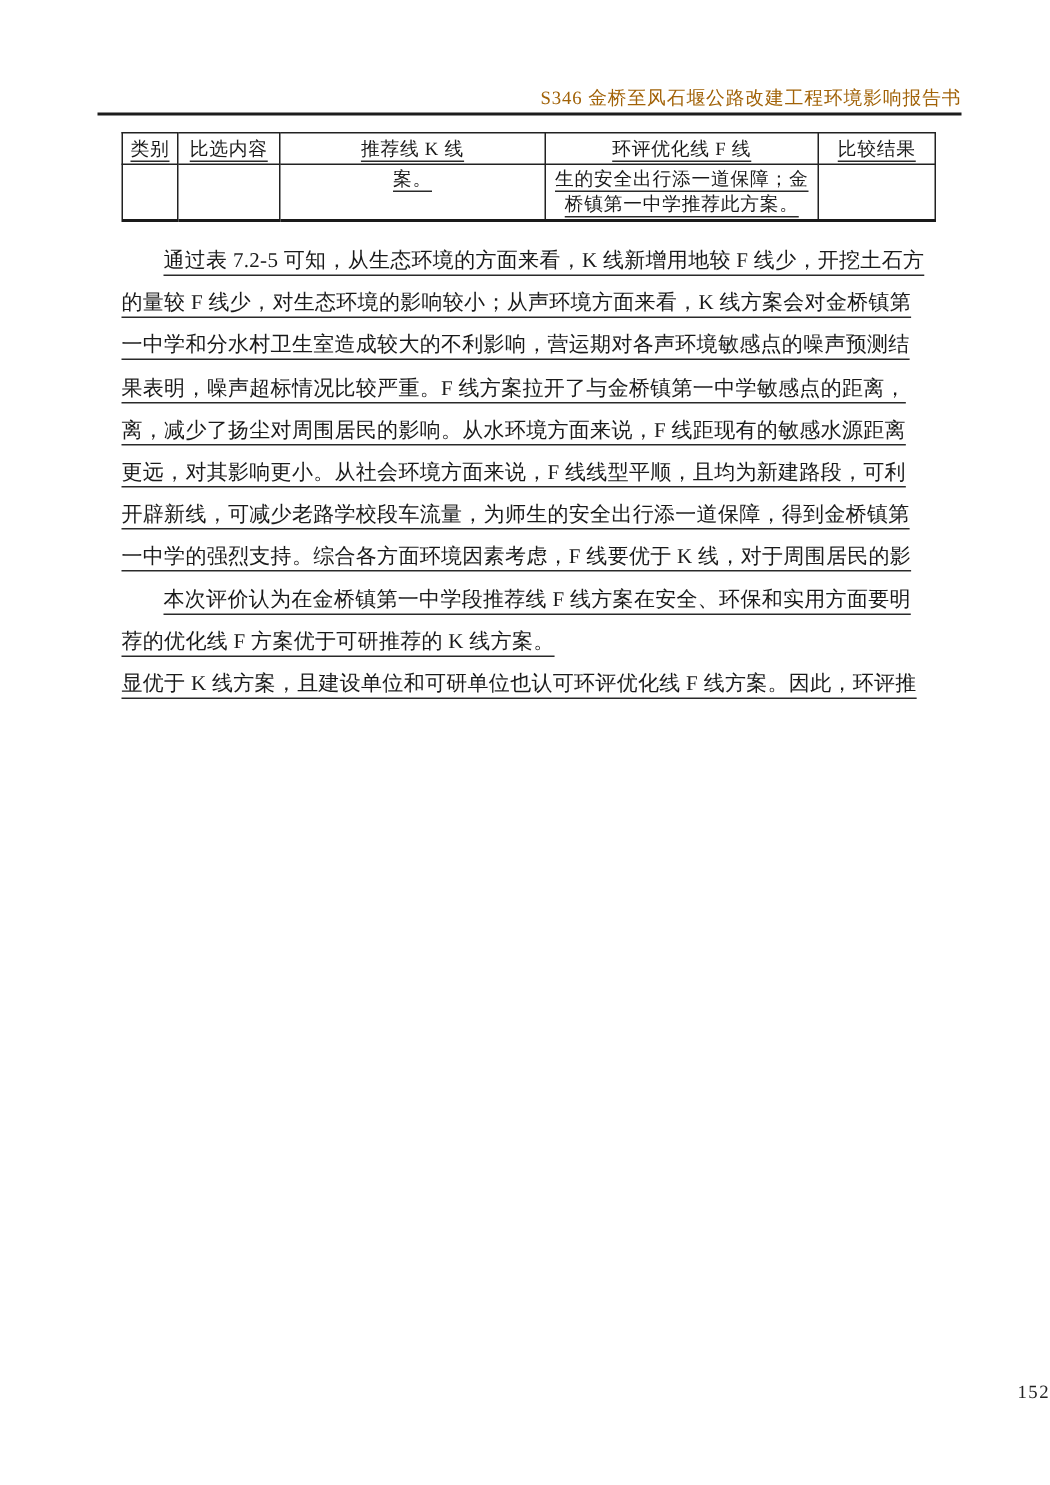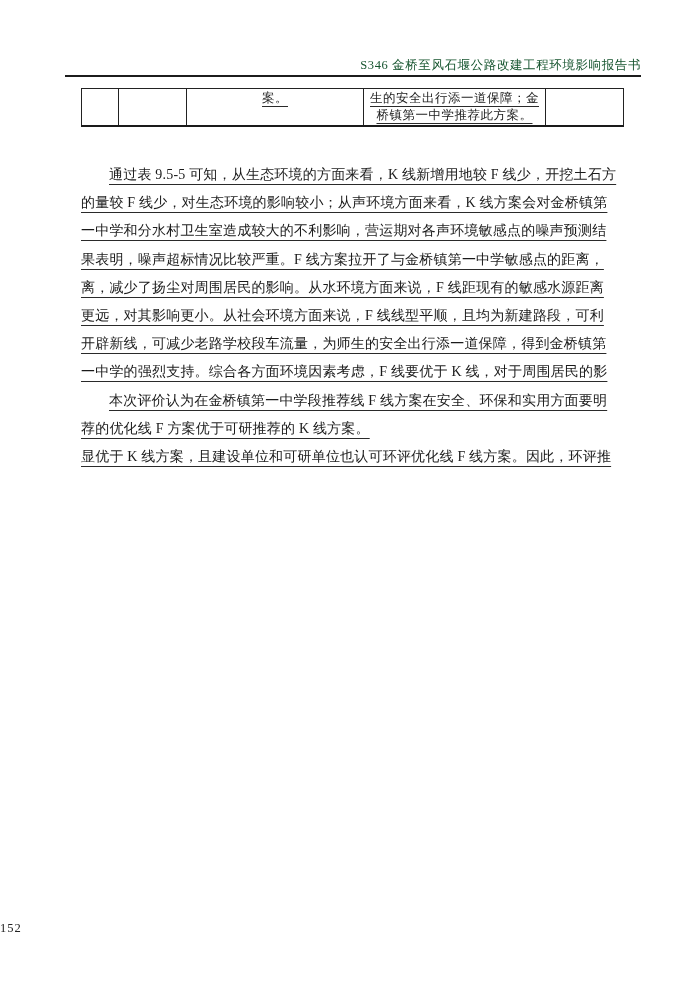--- a/index.html
+++ b/index.html
@@ -12,21 +12,21 @@
     overflow: hidden;
   }
   .page { position: absolute; inset: 0; }
 
   
   .running-header {
     position: absolute;
     top: 57px; right: 59px;
     font-size: 12.5px;
     letter-spacing: 0.6px;
-    color: #14532d;
+    color: #a16207;
     white-space: nowrap;
   }
   .header-rule {
     position: absolute;
     top: 75px; left: 65px; width: 576px;
     border-top: 2px solid #1c1c1c;
   }
 
   
   table.cmp-table {
@@ -68,21 +68,21 @@
     line-height: 28.2px;
     white-space: nowrap;
   }
   .body-text .line.indent { padding-left: 28px; }
   .body-text .line .u { text-underline-offset: 4.5px; }
 
   
   .page-number {
     position: absolute;
     top: 921px; left: 0; width: 700px;
-    text-align: left;
+    text-align: right;
     font-size: 12.5px;
     letter-spacing: 1px;
     color: #222222;
   }
 </style>
 </head>
 <body>
 
 <div class="page">
 
@@ -91,33 +91,40 @@
 
   <table class="cmp-table">
     <colgroup>
       <col style="width:37px">
       <col style="width:68px">
       <col style="width:177px">
       <col style="width:182px">
       <col style="width:78px">
     </colgroup>
     <tbody>
+      <tr class="thead">
+        <td><span class="u">类别</span></td>
+        <td><span class="u">比选内容</span></td>
+        <td><span class="u">推荐线 K 线</span></td>
+        <td><span class="u">环评优化线 F 线</span></td>
+        <td><span class="u">比较结果</span></td>
+      </tr>
       <tr class="trow">
         <td></td>
         <td></td>
         <td><span class="u">案。</span></td>
         <td><span class="u">生的安全出行添一道保障；金桥镇第一中学推荐此方案。</span></td>
         <td></td>
       </tr>
     </tbody>
   </table>
 
   <div class="body-text">
     <div class="para">
-      <div class="line indent"><span class="u">通过表 9.5-5 可知，从生态环境的方面来看，K 线新增用地较 F 线少，开挖土石方</span></div>
+      <div class="line indent"><span class="u">通过表 7.2-5 可知，从生态环境的方面来看，K 线新增用地较 F 线少，开挖土石方</span></div>
       <div class="line"><span class="u">的量较 F 线少，对生态环境的影响较小；从声环境方面来看，K 线方案会对金桥镇第</span></div>
       <div class="line"><span class="u">一中学和分水村卫生室造成较大的不利影响，营运期对各声环境敏感点的噪声预测结</span></div>
       <div class="line"><span class="u">果表明，噪声超标情况比较严重。F 线方案拉开了与金桥镇第一中学敏感点的距离，</span></div>
       <div class="line"><span class="u">离，减少了扬尘对周围居民的影响。从水环境方面来说，F 线距现有的敏感水源距离</span></div>
       <div class="line"><span class="u">更远，对其影响更小。从社会环境方面来说，F 线线型平顺，且均为新建路段，可利</span></div>
       <div class="line"><span class="u">开辟新线，可减少老路学校段车流量，为师生的安全出行添一道保障，得到金桥镇第</span></div>
       <div class="line"><span class="u">一中学的强烈支持。综合各方面环境因素考虑，F 线要优于 K 线，对于周围居民的影</span></div>
     </div>
     <div class="para">
       <div class="line indent"><span class="u">本次评价认为在金桥镇第一中学段推荐线 F 线方案在安全、环保和实用方面要明</span></div>

